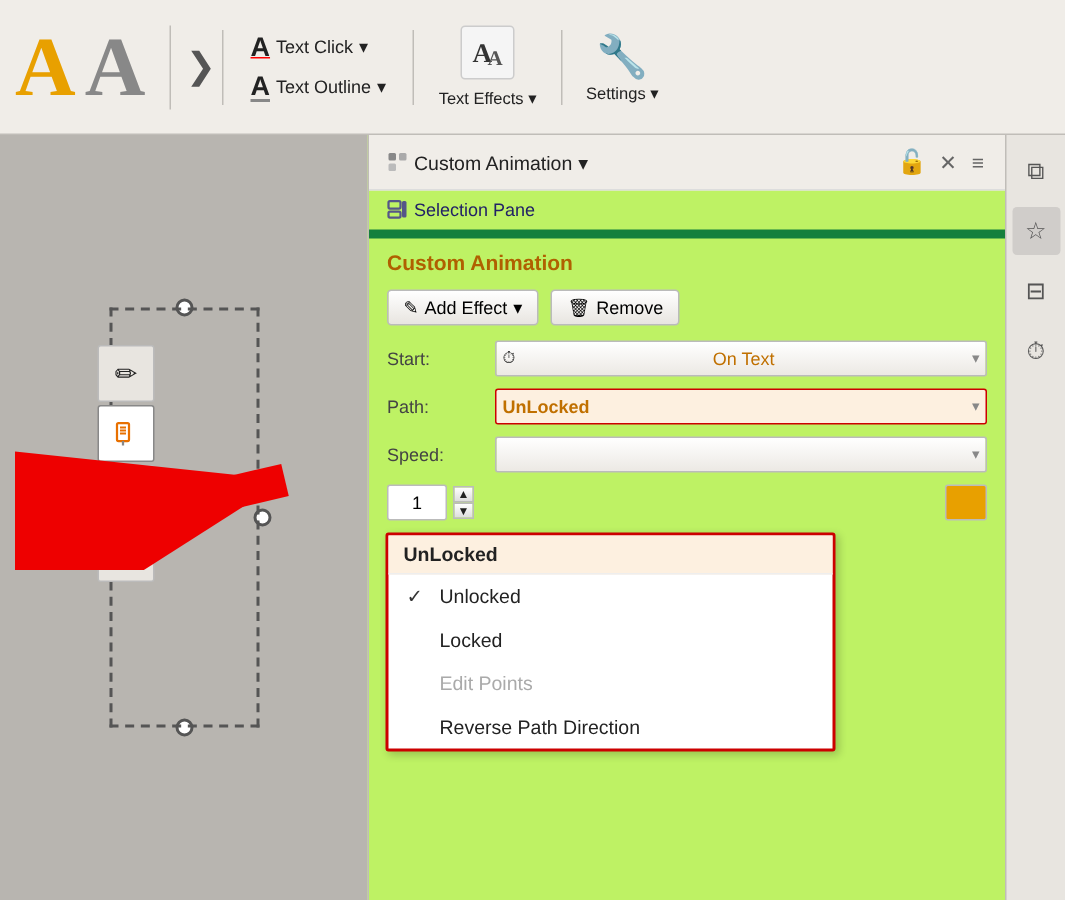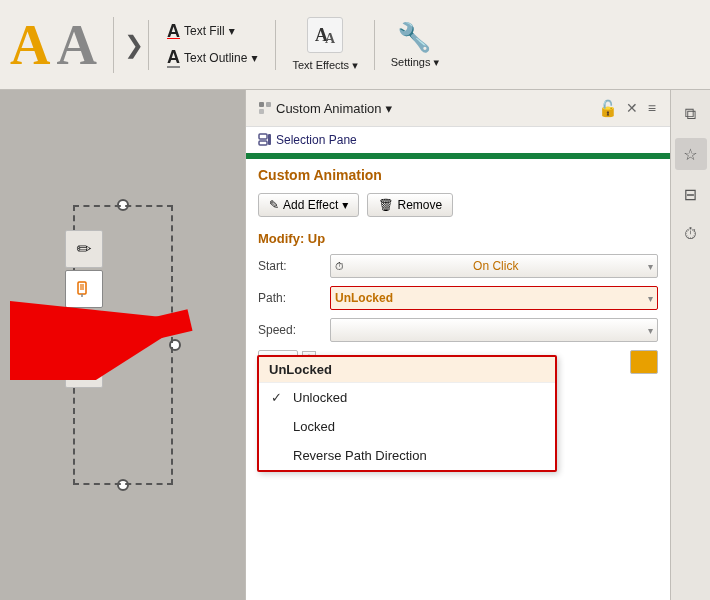--- a/index.html
+++ b/index.html
@@ -207,21 +207,21 @@
       border-color: #888;
     }
 
     
     .right-panel {
       position: absolute;
       top: 90px;
       left: 245px;
       right: 0;
       bottom: 0;
-      background: #ffffff;
+      background: #bef264;
       border-left: 1px solid #c0bdb8;
       display: flex;
     }
 
     .panel-main {
       flex: 1;
       padding: 0;
       overflow: hidden;
     }
 
@@ -501,21 +501,21 @@
     <span class="big-letter">A</span>
     <span class="big-letter-gray">A</span>
   </div>
 
   <span class="toolbar-arrow">❯</span>
   <div class="toolbar-divider"></div>
 
   <div class="toolbar-group">
     <div class="toolbar-btn">
       <span class="underline-a">A</span>
-      <span>Text Fill</span>
+      <span>Text Click</span>
       <span>▾</span>
     </div>
     <div class="toolbar-btn">
       <span class="underline-a-outline">A</span>
       <span>Text Outline</span>
       <span>▾</span>
     </div>
   </div>
 
   <div class="toolbar-divider"></div>
@@ -627,27 +627,26 @@
         <span>✎</span>
         <span>Add Effect</span>
         <span>▾</span>
       </button>
       <button class="anim-btn">
         <span>🗑</span>
         <span>Remove</span>
       </button>
     </div>
 
-    <div class="modify-title">Modify: Up</div>
 
     <div class="form-row">
       <span class="form-label">Start:</span>
       <div class="form-select">
         <span style="font-size:11px;">⏱</span>
-        <span class="form-select-text">On Click</span>
+        <span class="form-select-text">On Text</span>
         <span class="chevron">▾</span>
       </div>
     </div>
 
     <div class="form-row">
       <span class="form-label">Path:</span>
       <div class="form-select" style="background:#fdf0e0; border-color:#c00;">
         <span class="form-select-text" style="font-weight:600;">UnLocked</span>
         <span class="chevron">▾</span>
       </div>
@@ -686,18 +685,22 @@
   <div class="dropdown-item checked">
     <span class="check-mark">✓</span>
     <span>Unlocked</span>
   </div>
 
   <div class="dropdown-item">
     <span class="check-mark">✓</span>
     <span>Locked</span>
   </div>
 
+  <div class="dropdown-item disabled">
+    <span class="check-mark">✓</span>
+    <span>Edit Points</span>
+  </div>
 
   <div class="dropdown-item">
     <span class="check-mark">✓</span>
     <span>Reverse Path Direction</span>
   </div>
 </div>
 
 </body></html>

